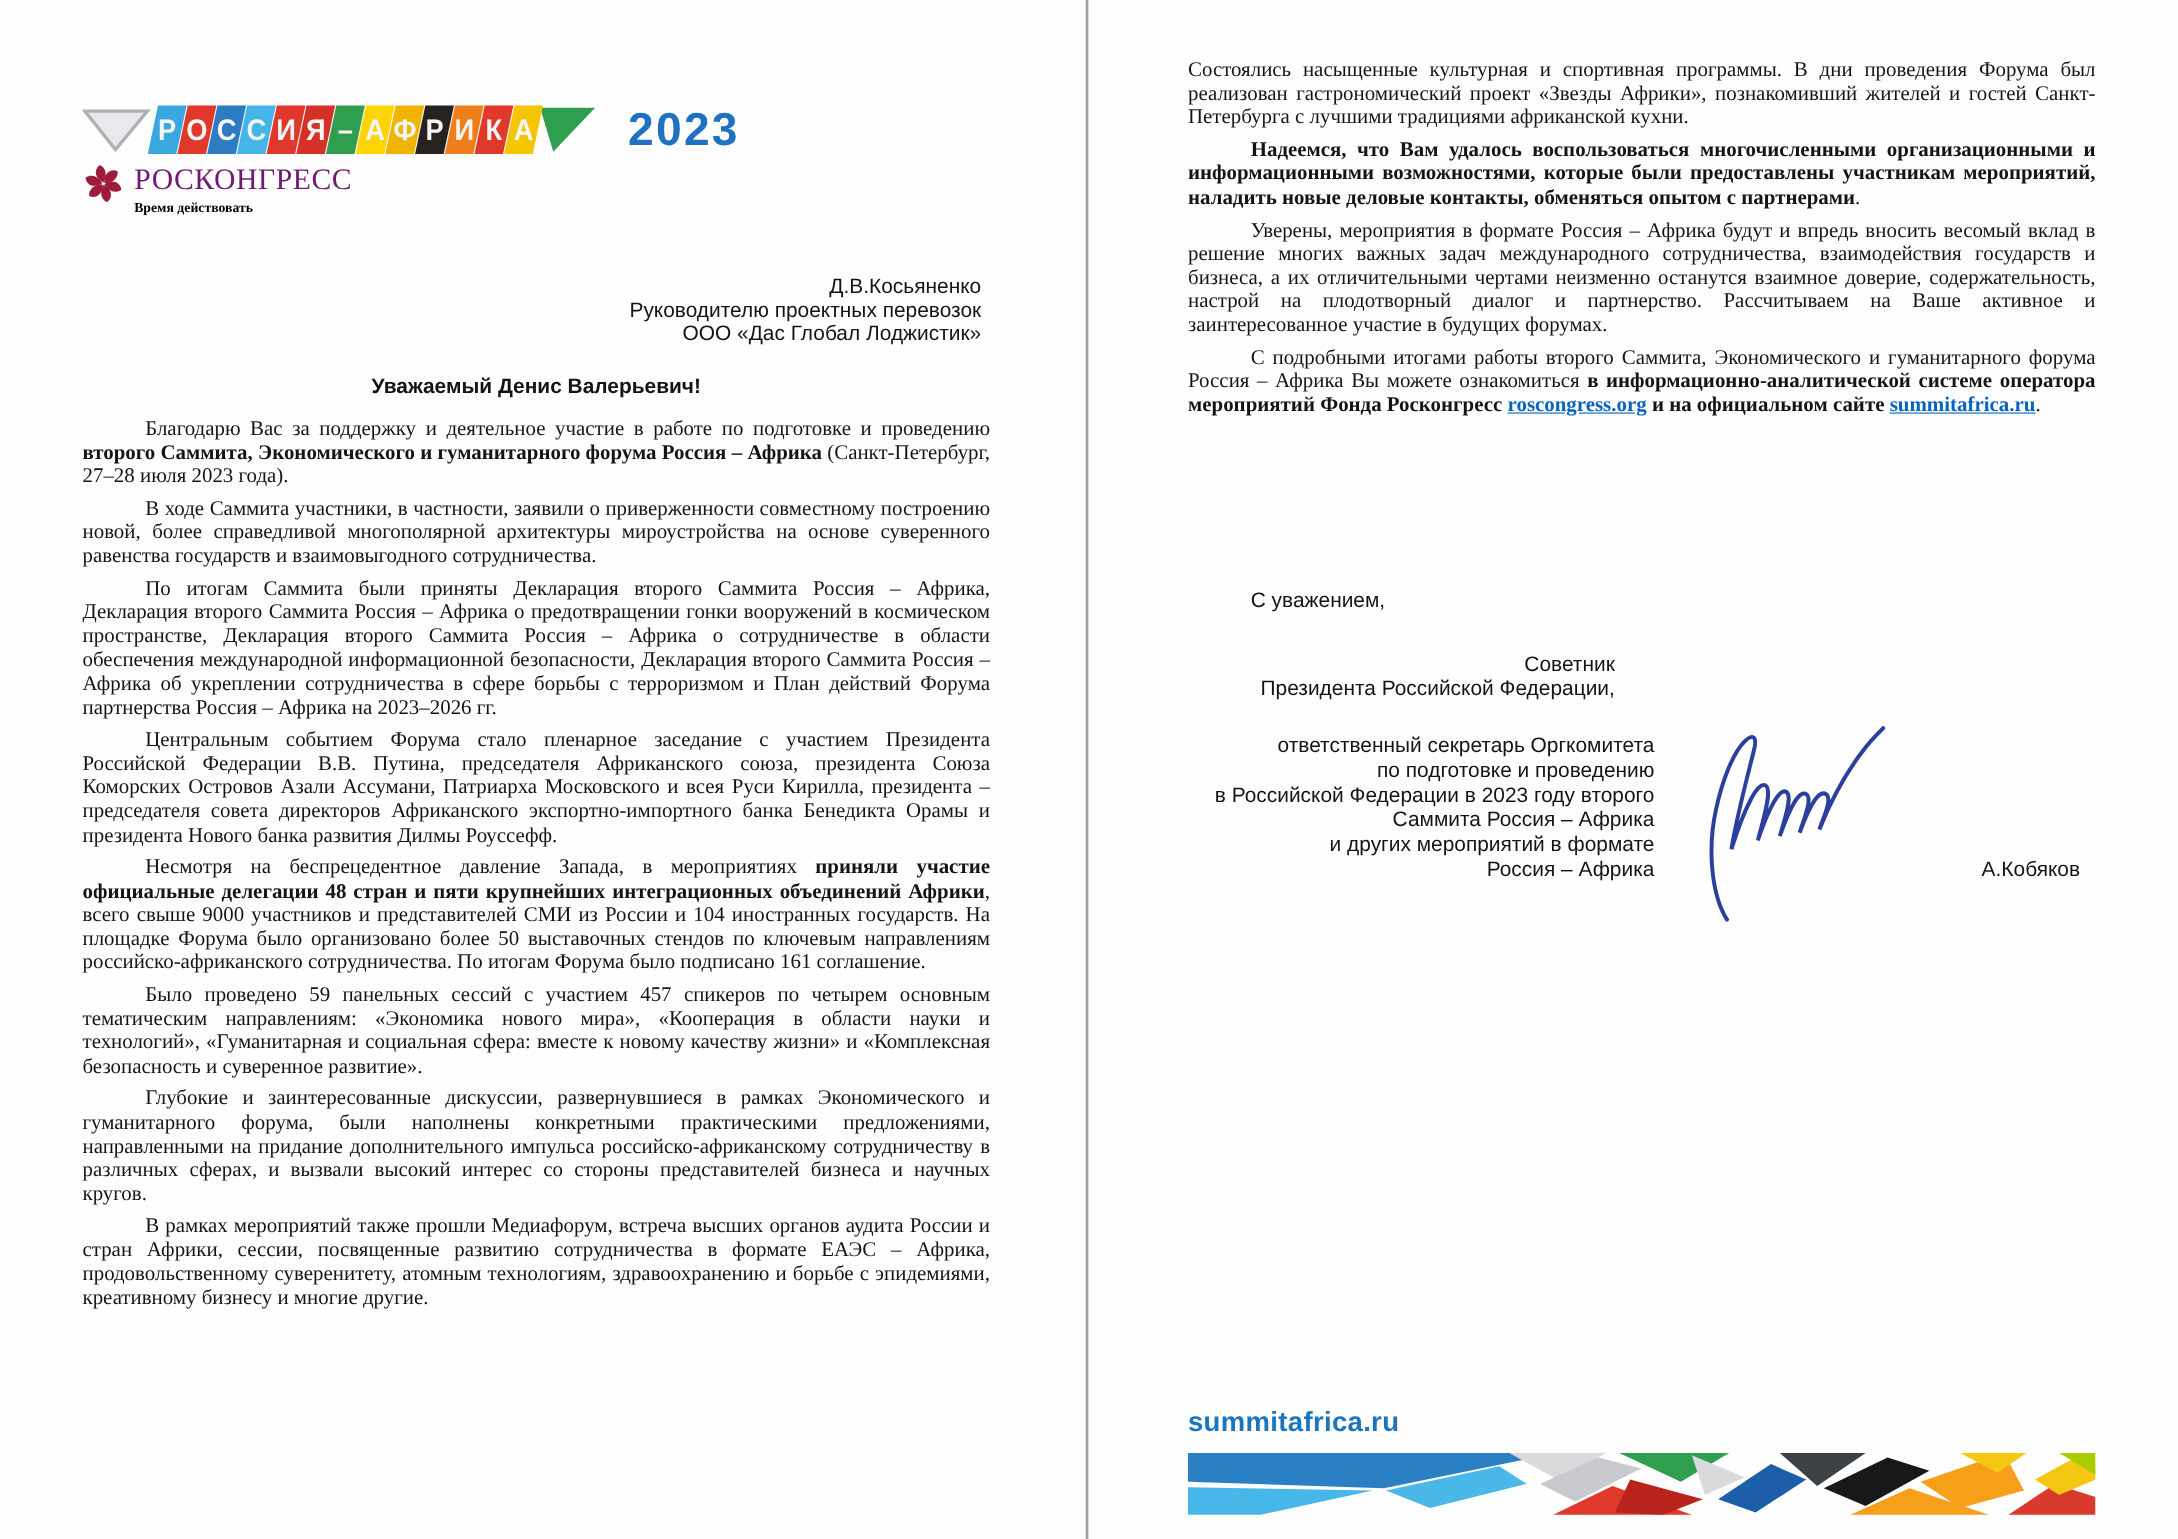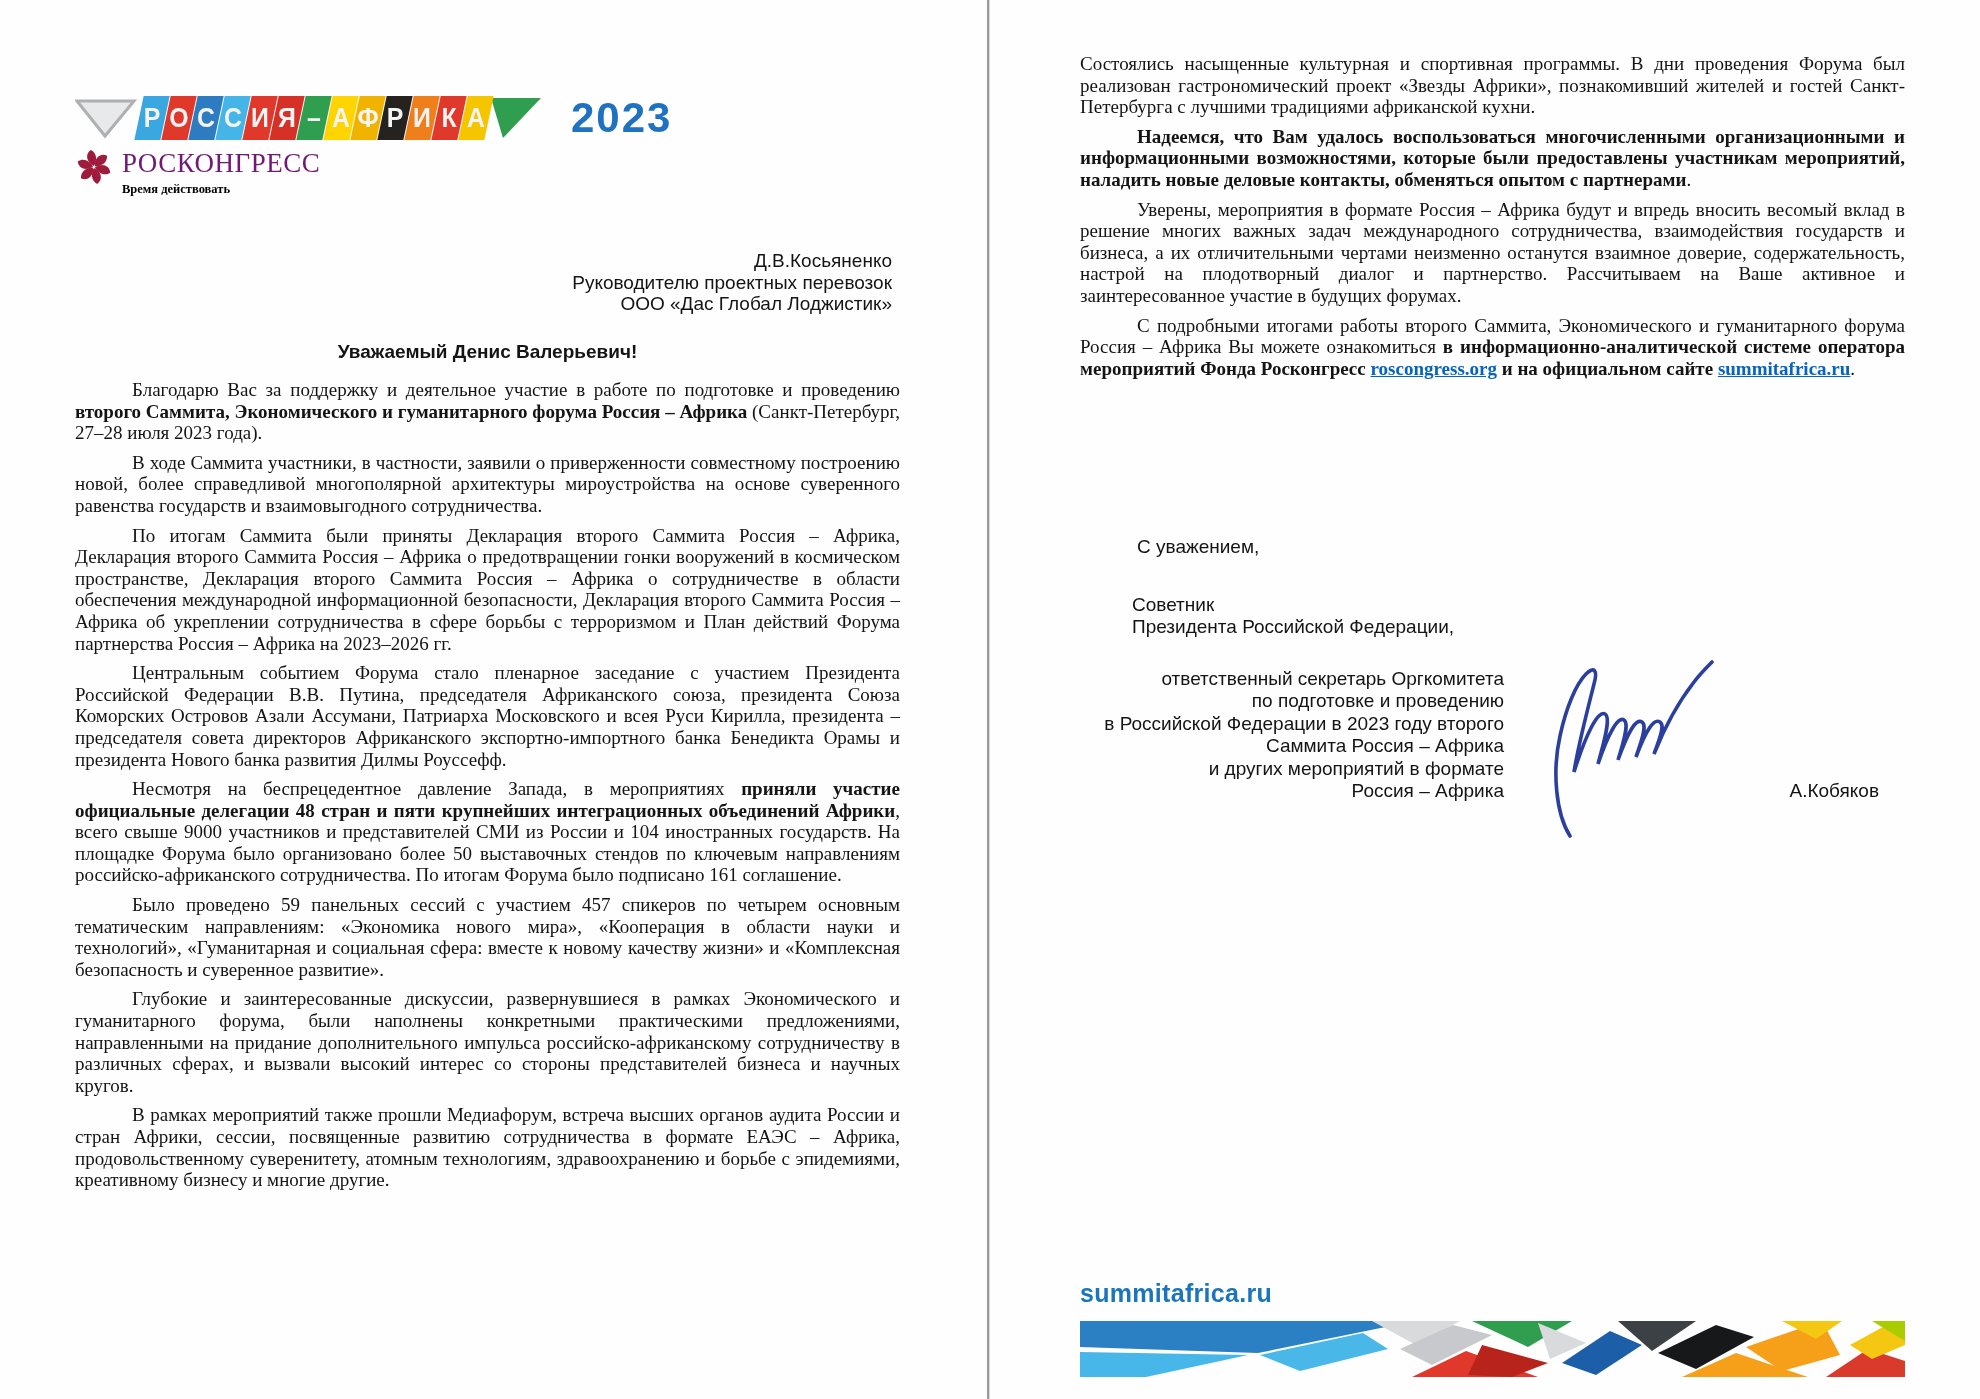--- a/index.html
+++ b/index.html
@@ -38,24 +38,24 @@
   .addressee div{line-height:21.6px;}
   .salutation{position:absolute;top:341px;left:0;width:100%;text-align:center;font-weight:bold;}
   .body-left{position:absolute;top:379px;left:0;width:825px;}
   .body-right{position:absolute;top:53px;left:0;width:825px;}
   .body p{margin:0 0 8px 0;text-align:justify;text-indent:57px;font-family:Liberation Serif, serif;}
   .body p.noindent{text-indent:0;}
   .seg-b{font-weight:bold;}
   .seg-a{color:var(--c-link,#0563c1);text-decoration:underline;cursor:pointer;}
 
   .closing{position:absolute;top:536px;left:57px;}
-  .position-block{position:absolute;top:594px;left:52px;width:336px;text-align:left;}
+  .position-block{position:absolute;top:594px;left:52px;width:336px;text-align:right;}
   .position-block div,.title-block div{line-height:22.4px;}
   .title-block{position:absolute;top:668px;left:4px;width:420px;text-align:right;}
-  .signer-name{position:absolute;top:780px;right:26px;}
+  .signer-name{position:absolute;top:780px;right:14px;}
   .autograph{position:absolute;top:624px;left:452px;width:210px;height:220px;}
   .autograph path{stroke:var(--c-signature,#2b3f9e);fill:none;stroke-width:3.6;stroke-linecap:round;}
 
   .footer-site{position:absolute;top:1283px;left:0;font-size:25px;font-weight:bold;letter-spacing:.3px;color:var(--c-footer,#1b75bc);cursor:pointer;}
   .banner{position:absolute;top:1320px;left:0;}
 </style>
 </head>
 <body>
 
 <div class="canvas">

